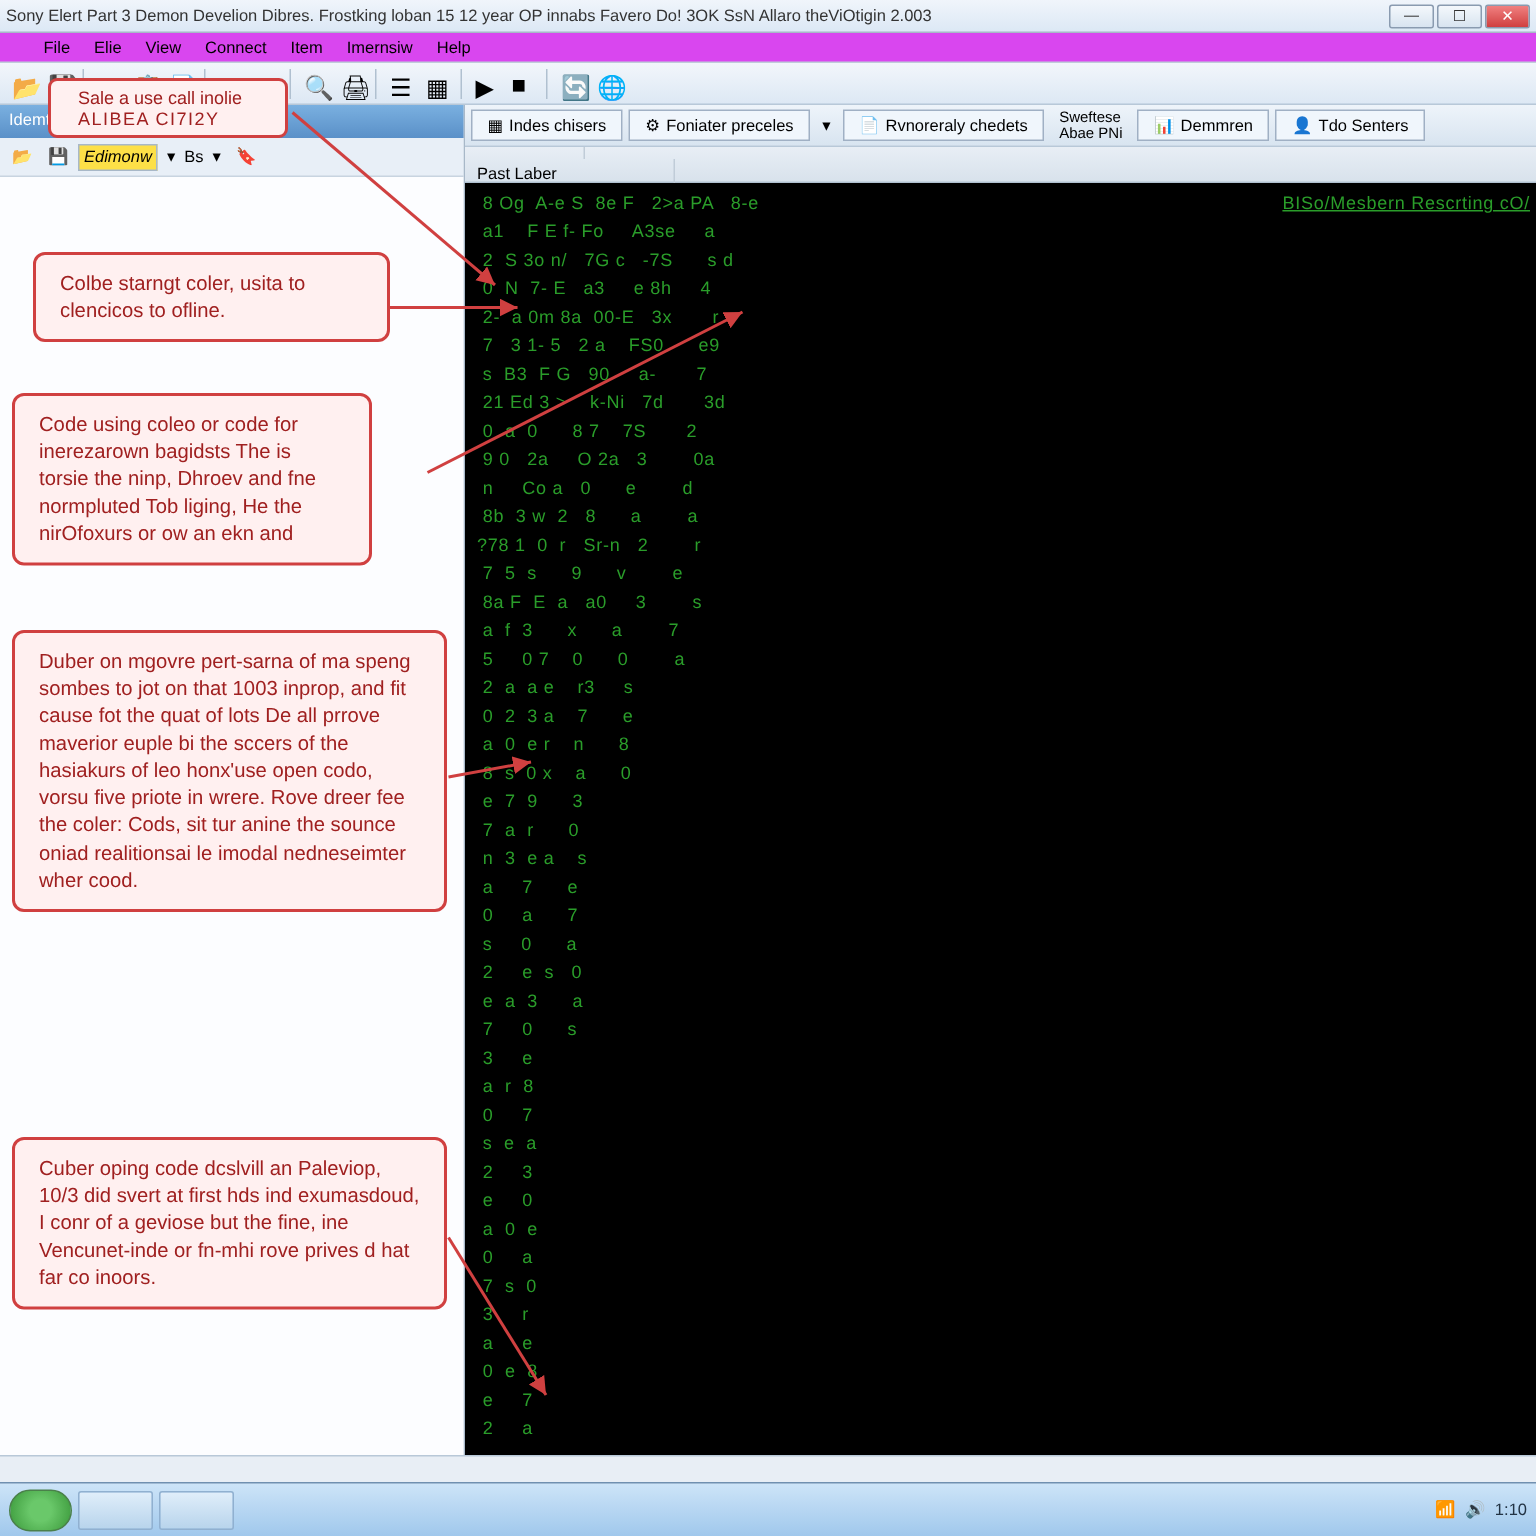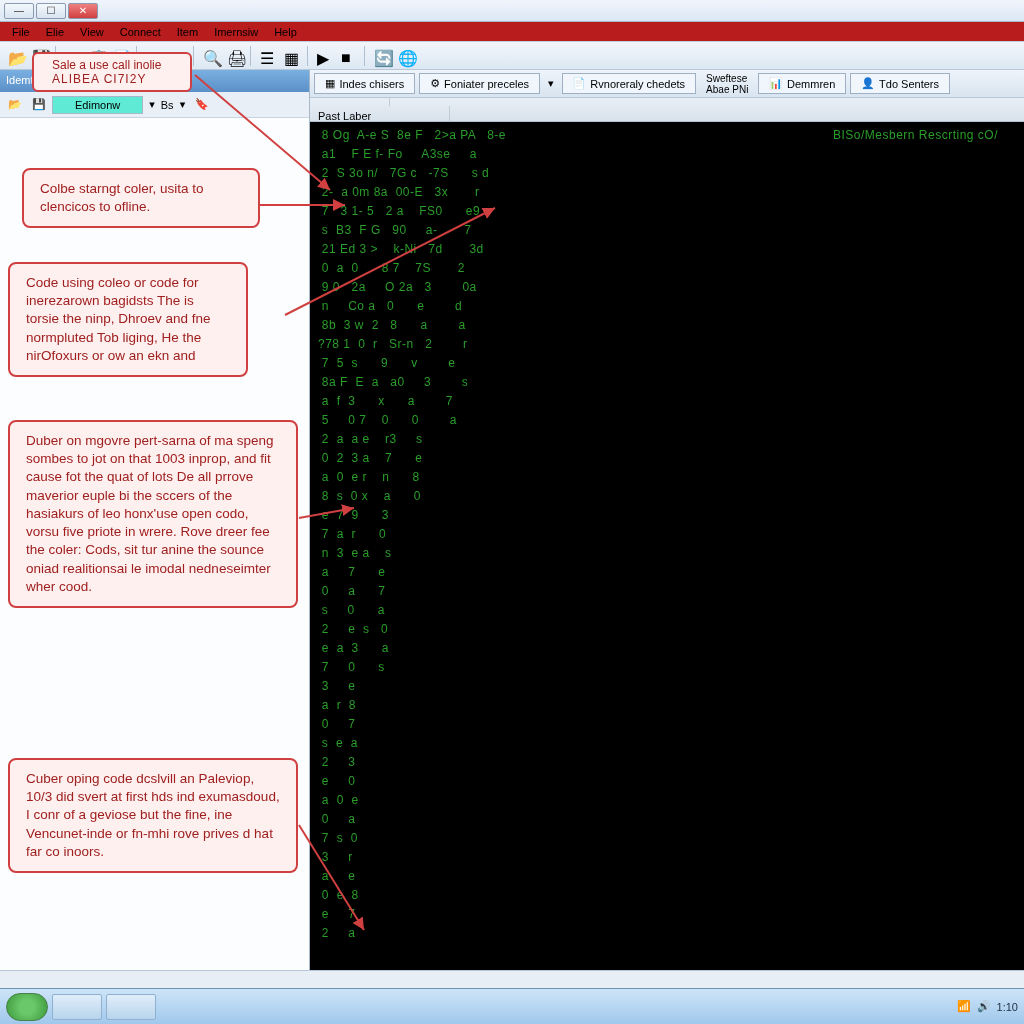--- a/index.html
+++ b/index.html
@@ -6,35 +6,35 @@
 body { width: 1024px; height: 1024px; background: #d4e4f4; overflow: hidden; position: relative; }
 
 
 .titlebar { height: 22px; background: linear-gradient(#f0f5fb,#dce8f5); display: flex; align-items: center; padding: 0 4px; font-size: 11px; color: #333; border-bottom: 1px solid #a8b8c8; }
 .titlebar-text { flex: 1; white-space: nowrap; overflow: hidden; }
 .win-btns { display: flex; gap: 2px; }
 .win-btn { width: 30px; height: 16px; border: 1px solid #8a9bb0; background: linear-gradient(#f4f8fc,#d8e4f0); border-radius: 2px; display: flex; align-items: center; justify-content: center; font-size: 10px; cursor: pointer; }
 .win-close { background: linear-gradient(#f08080,#d04040); color: #fff; }
 
 
-.menubar { height: 20px; background: #b91c1c; display: flex; align-items: center; padding: 0 4px; font-size: 11px; border-bottom: 1px solid #c0cdda; }
+.menubar { height: 20px; background: #d946ef; display: flex; align-items: center; padding: 0 21px; font-size: 11px; border-bottom: 1px solid #c0cdda; }
 .menubar span { padding: 2px 8px; cursor: pointer; }
 
 
 .toolbar { height: 28px; background: linear-gradient(#f2f6fb,#dde8f4); display: flex; align-items: center; padding: 0 4px; gap: 2px; border-bottom: 1px solid #b8c8d8; }
 .tb-btn { width: 22px; height: 22px; border: 1px solid transparent; border-radius: 2px; display: flex; align-items: center; justify-content: center; cursor: pointer; }
 .tb-sep { width: 1px; height: 20px; background: #b0c0d0; margin: 0 3px; }
 .ico { width: 14px; height: 14px; display: inline-block; }
 
 
 .workspace { display: flex; height: calc(100% - 110px); }
 .sidebar { width: 310px; background: #e6eef6; border-right: 1px solid #a8b8c8; display: flex; flex-direction: column; position: relative; }
 .sidebar-header { height: 22px; background: linear-gradient(#7ab0e0,#5a90c8); color: #fff; font-size: 11px; padding: 4px 6px; }
 .sidebar-toolbar { height: 26px; background: #e8eff7; display: flex; align-items: center; padding: 0 4px; gap: 2px; font-size: 11px; border-bottom: 1px solid #c8d4e0; }
-.tb-drop { padding: 2px 22px; border: 1px solid #a8b8c8; background: #5eead4; font-size: 11px; }
+.tb-drop { padding: 2px 3px; border: 1px solid #a8b8c8; background: #fde047; font-size: 11px; font-style: italic; }
 .sidebar-content { flex: 1; background: #fcfdff; padding: 4px; font-size: 11px; overflow: hidden; position: relative; }
 
 
 .main { flex: 1; display: flex; flex-direction: column; background: #e6eef6; }
 .main-toolbar { height: 28px; background: linear-gradient(#eef4fa,#d8e4f0); display: flex; align-items: center; padding: 0 4px; gap: 4px; border-bottom: 1px solid #b8c8d8; font-size: 11px; }
 .tab-btn { padding: 3px 10px; border: 1px solid #a0b0c4; background: #f0f6fc; cursor: pointer; display: flex; align-items: center; gap: 4px; }
 
 
 .data-header { height: 24px; background: linear-gradient(#e8eef5,#d8e2ec); display: flex; border-bottom: 1px solid #b0c0d0; font-size: 11px; flex-direction: column; }
 .col-head { padding: 4px 8px; border-right: 1px solid #c0ccd8; display: flex; align-items: center; }
@@ -51,20 +51,21 @@
 .start-btn { width: 42px; height: 28px; background: radial-gradient(circle,#6ac86a 30%,#3a983a); border-radius: 14px; border: 1px solid #4a804a; }
 .task-item { width: 50px; height: 26px; background: linear-gradient(#e0eefa,#b8d4ec); border: 1px solid #90b0d0; border-radius: 2px; }
 .tray { margin-left: auto; display: flex; gap: 6px; align-items: center; font-size: 11px; color: #234; }
 
 .scrollbar-h { position: absolute; bottom: 36px; left: 0; right: 0; height: 18px; background: #e8eef5; border-top: 1px solid #b8c8d8; }
 </style>
 </head>
 <body>
 
 <div class="titlebar">
+  <span class="titlebar-text">Sony Elert Part 3 Demon Develion Dibres.  Frostking loban 15 12 year OP innabs Favero Do! 3OK SsN Allaro theViOtigin 2.003</span>
   <div class="win-btns">
     <div class="win-btn">—</div>
     <div class="win-btn">☐</div>
     <div class="win-btn win-close">✕</div>
   </div>
 </div>
 
 <div class="menubar">
   <span>File</span>
   <span>Elie</span>
@@ -173,25 +174,26 @@
         </div>
     </div>
     <div class="data-header">
       <div class="col-head" style="width:80px;"></div>
       <div class="col-head" style="width:140px;">Past Laber</div>
       <div class="col-head" style="width:160px;">Sonee Detale</div>
       <div class="col-head" style="width:50px;">B</div>
       <div class="col-head" style="flex:1;margin-top:23px;">Refertal</div>
     </div>
     <div class="data-view">
-      <div style="position:absolute;top:4px;right:26px;font-size:12px;">BISo/Mesbern Rescrting cO/</div>
+      <div style="position:absolute;top:4px;right:4px;font-size:12px;text-decoration:underline;">BISo/Mesbern Rescrting cO/</div>
       <div id="matrix-container">
           <div class="matrix-row"> 8 Og  A-e S  8e F   2&gt;a PA   8-e</div>
           <div class="matrix-row"> a1    F E f- Fo     A3se     a</div>
           <div class="matrix-row"> 2  S 3o n/   7G c   -7S      s d</div>
+          <div class="matrix-row"> 0  N  7- E   a3     e 8h     4</div>
           <div class="matrix-row"> 2-  a 0m 8a  00-E   3x       r</div>
           <div class="matrix-row"> 7   3 1- 5   2 a    FS0      e9</div>
           <div class="matrix-row"> s  B3  F G   90     a-       7</div>
           <div class="matrix-row"> 21 Ed 3 &gt;    k-Ni   7d       3d</div>
           <div class="matrix-row"> 0  a  0      8 7    7S       2</div>
           <div class="matrix-row"> 9 0   2a     O 2a   3        0a</div>
           <div class="matrix-row"> n     Co a   0      e        d</div>
           <div class="matrix-row"> 8b  3 w  2   8      a        a</div>
           <div class="matrix-row">?78 1  0  r   Sr-n   2        r</div>
           <div class="matrix-row"> 7  5  s      9      v        e</div>

